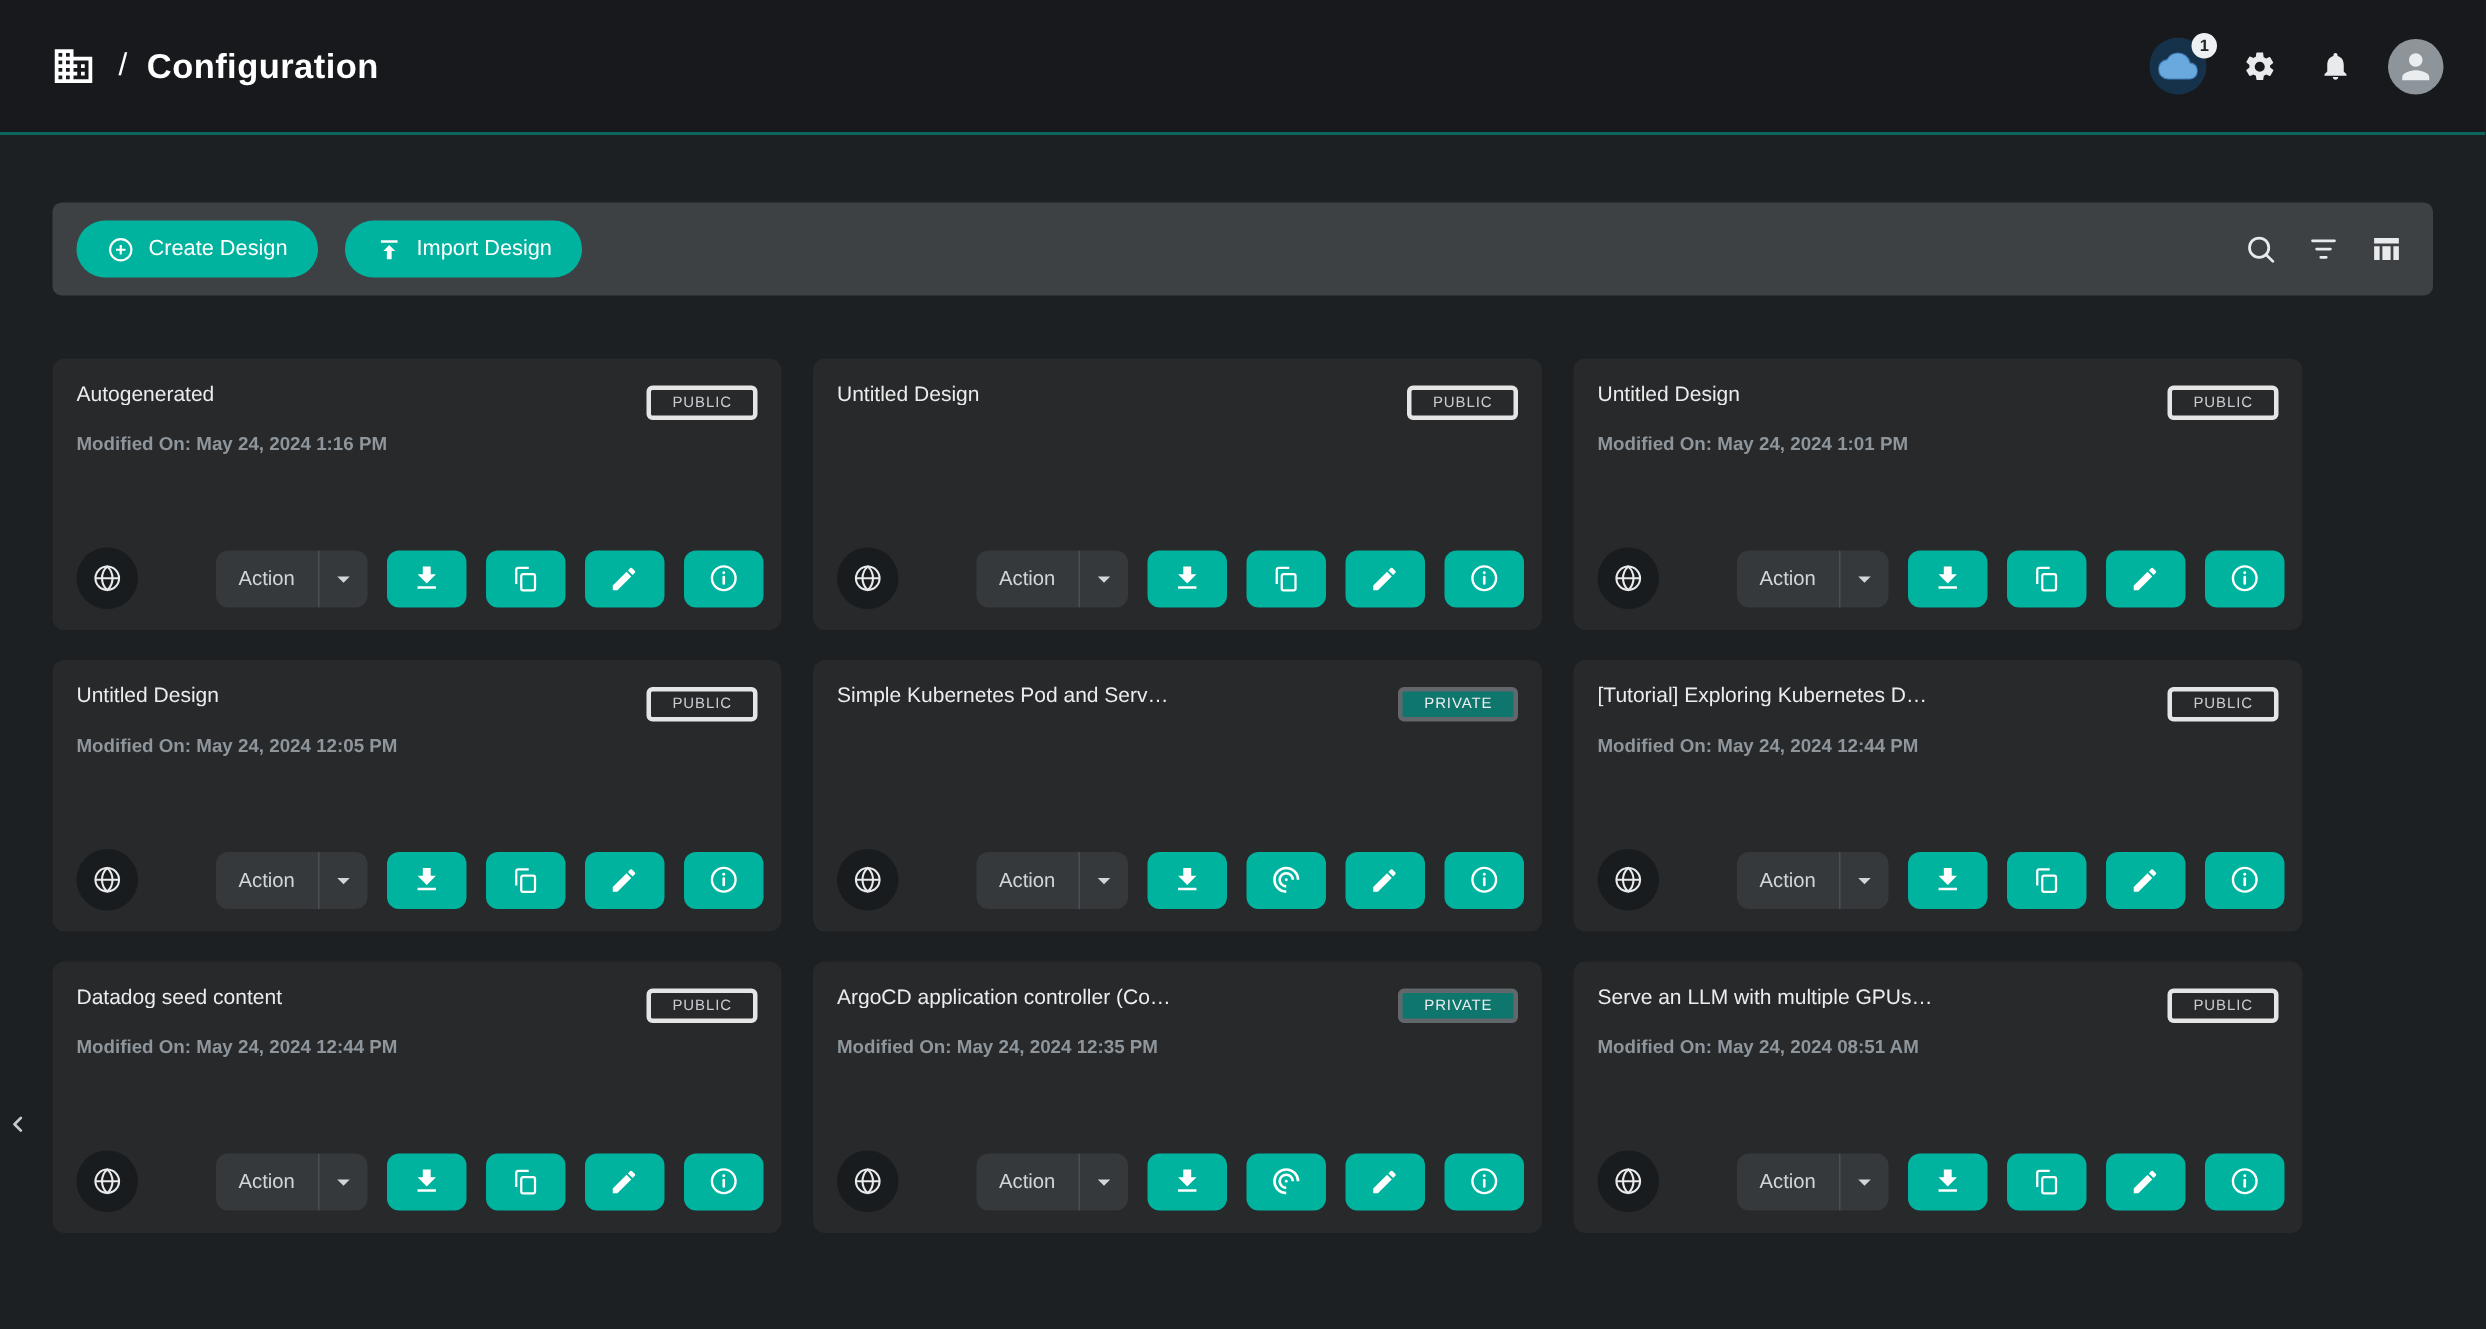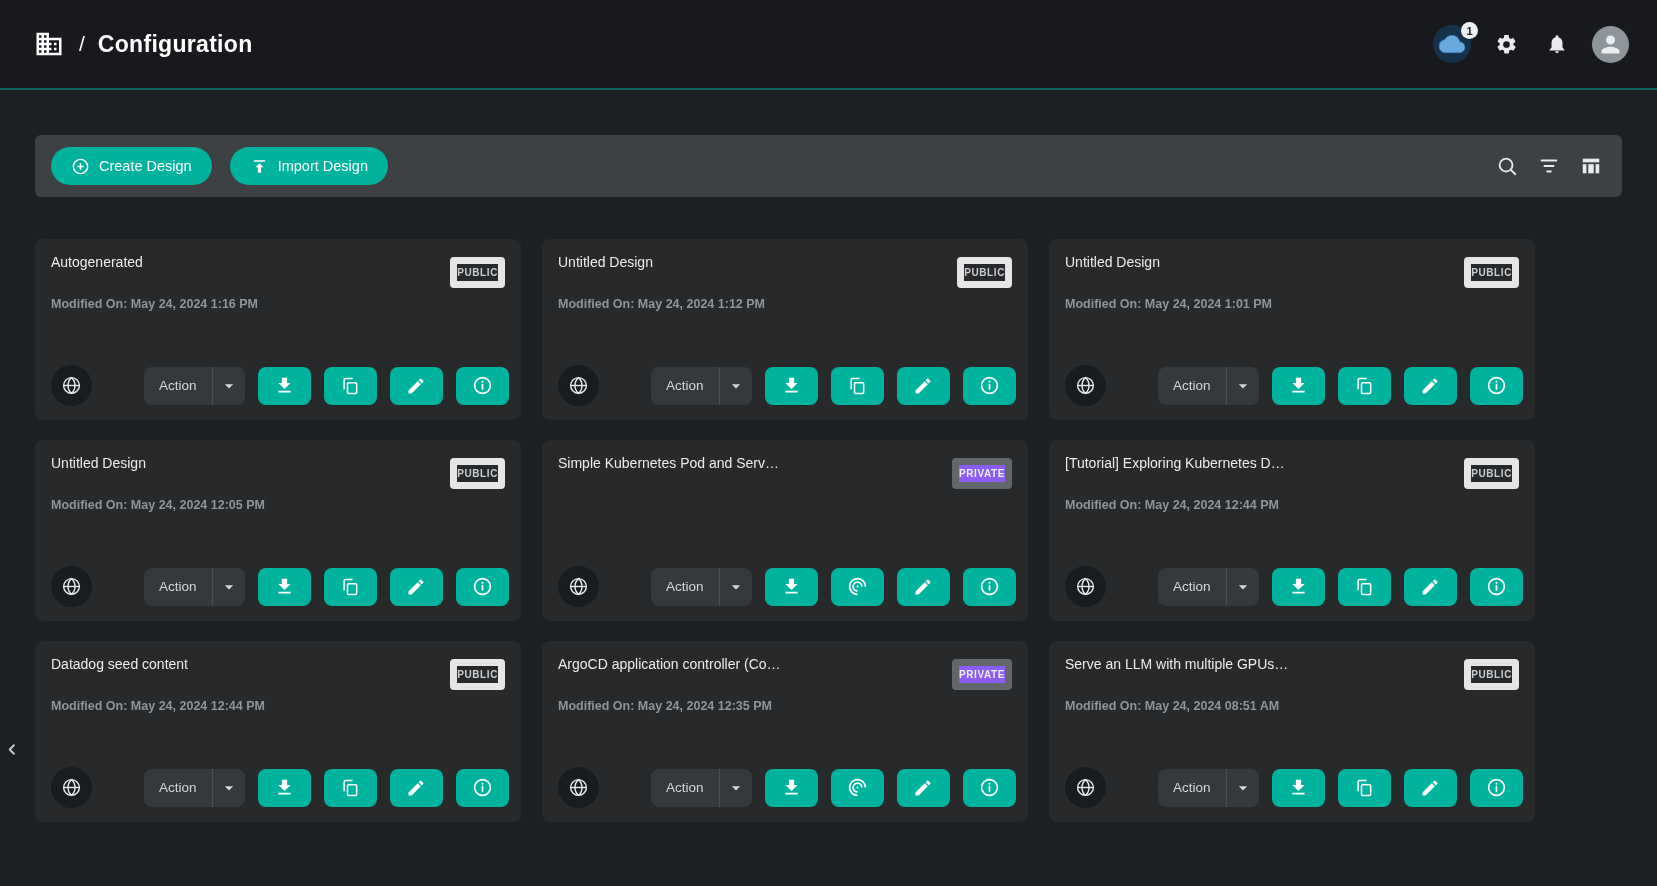--- a/index.html
+++ b/index.html
@@ -55,25 +55,25 @@
   .card {
     background:#27292b; border-radius:8px; height:181px;
     padding:15px 16px 14px; display:flex; flex-direction:column;
   }
   .card-top { display:flex; justify-content:space-between; align-items:flex-start; gap:12px; }
   .card-title {
     margin:0; font-size:14px; font-weight:500; color:#ececec;
     white-space:nowrap; overflow:hidden; text-overflow:ellipsis;
   }
   .badge {
-    flex:none; border:7px solid #e5e5e5; color:#c9cdd1; background:transparent;
-    font-size:10px; font-weight:700; letter-spacing:.6px;
-    padding:3px 0; border-radius:4px; margin-top:3px;
-  }
-  .badge.private { background:#8b5cf6; border-color:#62676b; color:#eceeef; }
+    flex:none; border:3px solid #e5e5e5; color:#c9cdd1; background:transparent;
+    font-size:10px; font-weight:400; letter-spacing:.6px;
+    padding:3px 14px; border-radius:4px; margin-top:3px;
+  }
+  .badge.private { background:#0f766e; border-color:#62676b; color:#eceeef; }
   .card-modified {
     margin-top:9px; font-size:12.5px; font-weight:700; color:#8e959b;
   }
   .card-actions { margin-top:auto; display:flex; align-items:center; gap:13px; }
   .globe-btn {
     width:41px; height:41px; border-radius:50%; background:#191c1e; border:none;
     color:#e8eaec; display:flex; align-items:center; justify-content:center;
     cursor:pointer; flex:none;
   }
   .action-split {
@@ -253,21 +253,20 @@
               </svg>
         </span>
       </button>
     </div>
   </article>
       <article class="card">
     <div class="card-top">
       <h3 class="card-title">Untitled Design</h3>
       <span class="badge">PUBLIC</span>
     </div>
-    <div class="card-modified">Modified On: May 24, 2024 1:12 PM</div>
     <div class="card-actions">
       <button class="globe-btn">
         <span class="ico">
           <svg width="21" height="21" viewBox="0 0 24 24" fill="none" stroke="currentColor" stroke-width="1.6">
                 <circle cx="12" cy="12" r="9"></circle>
                 <path d="M3 12h18"></path>
                 <path d="M12 3c2.5 2.2 4 5.4 4 9s-1.5 6.8-4 9c-2.5-2.2-4-5.4-4-9s1.5-6.8 4-9z"></path>
               </svg>
         </span>
       </button>

